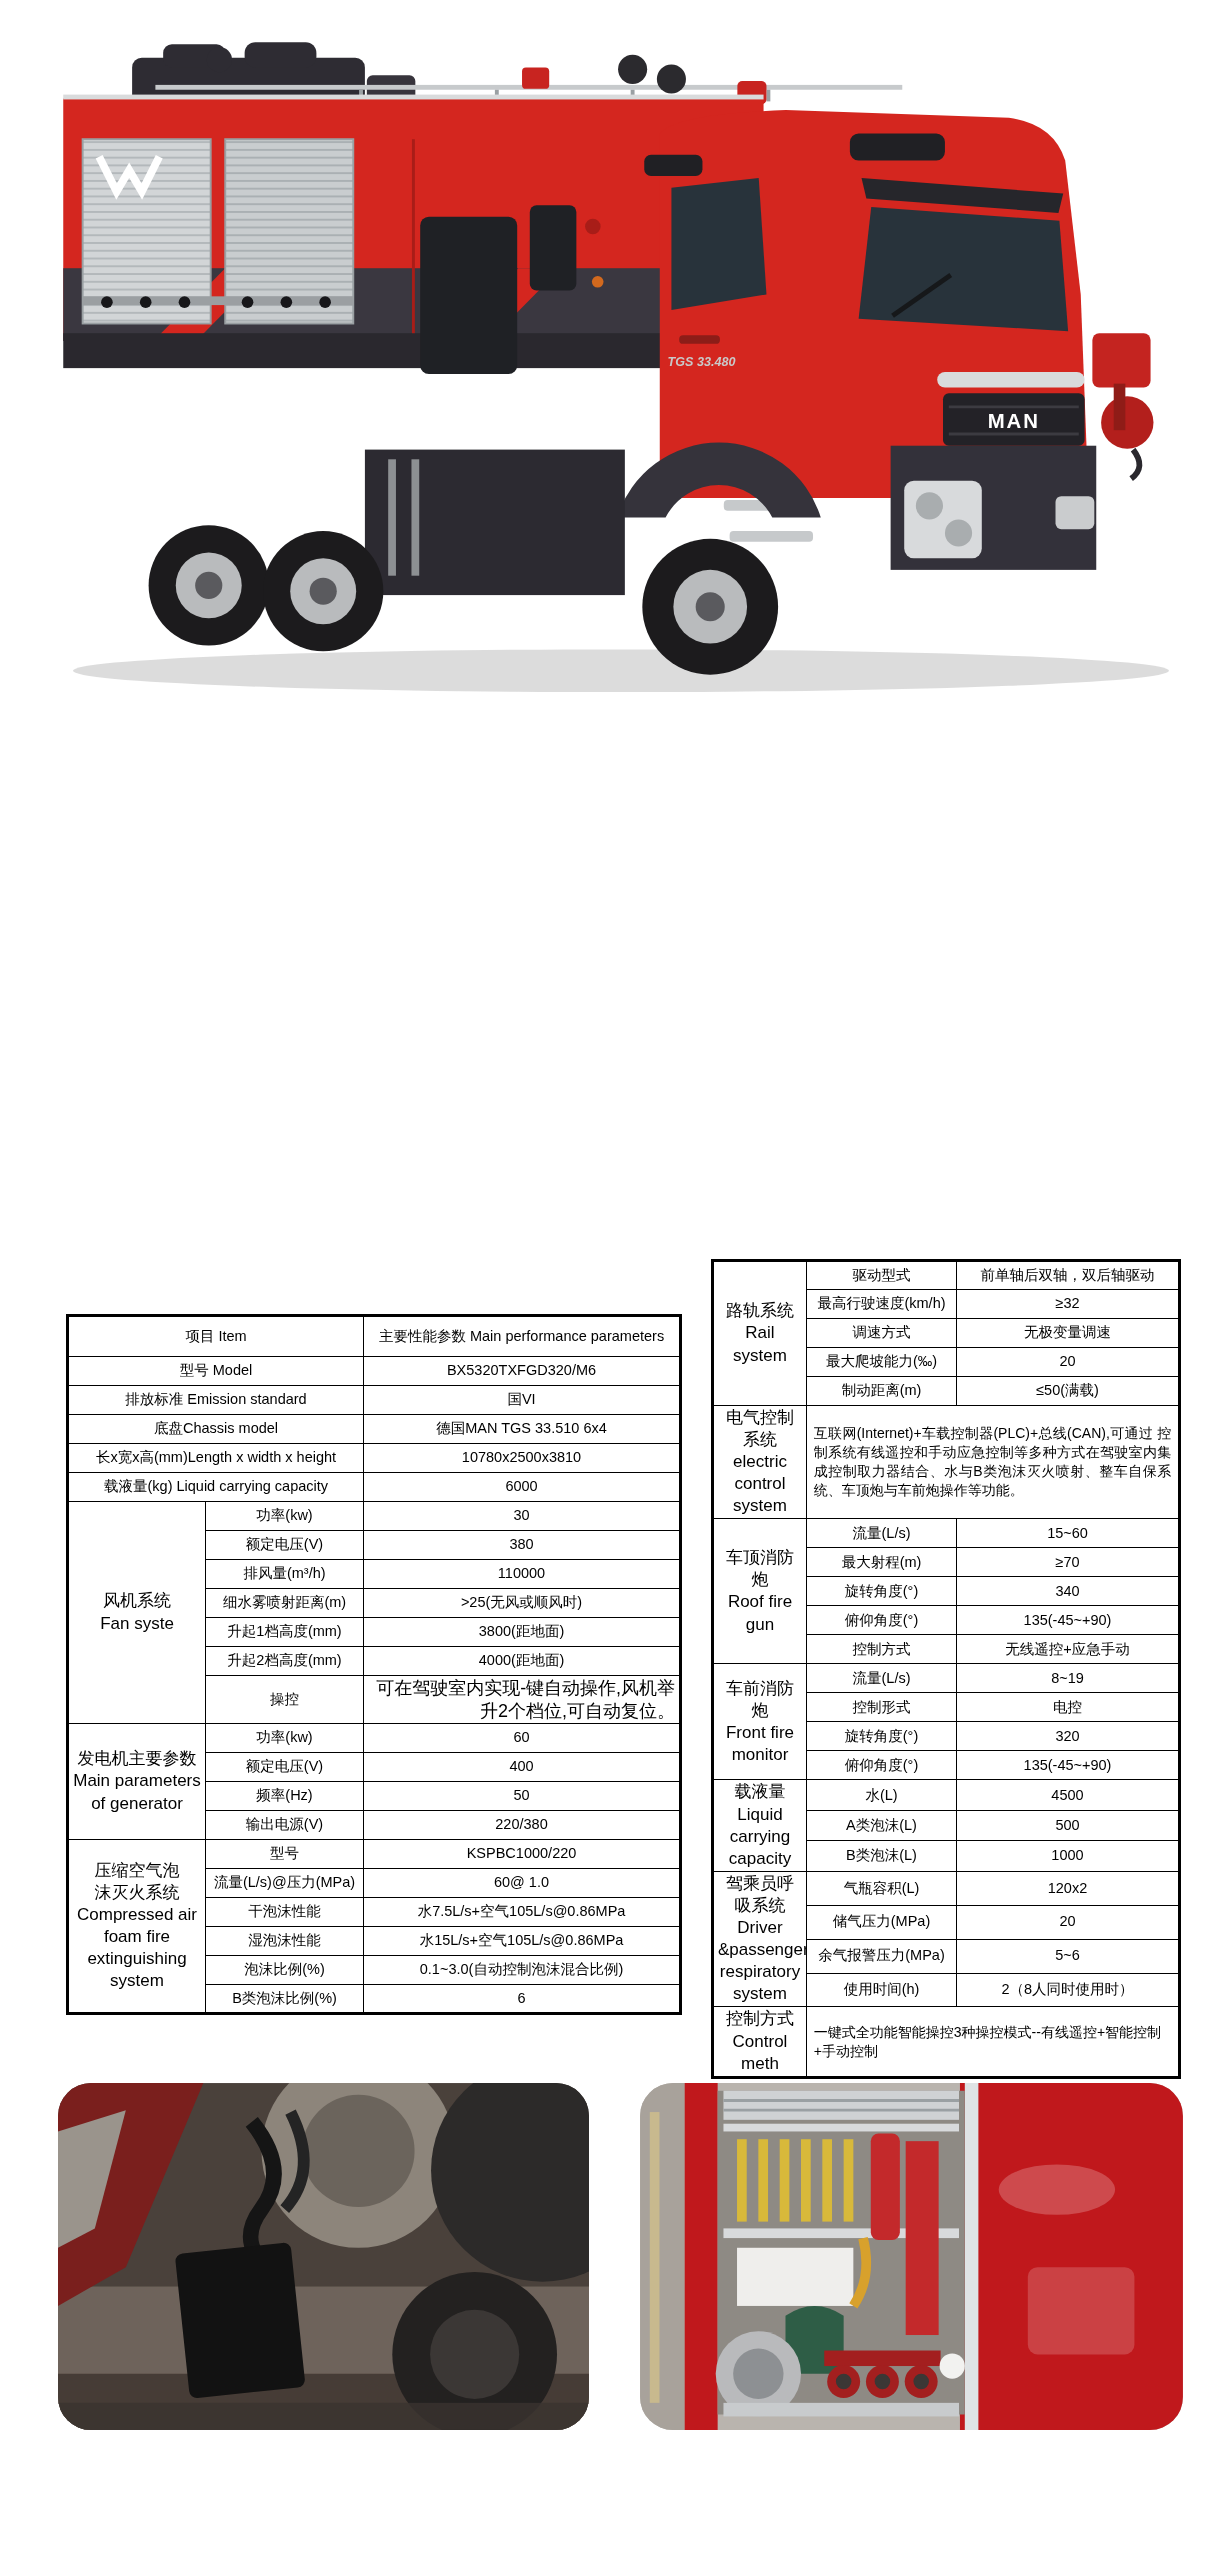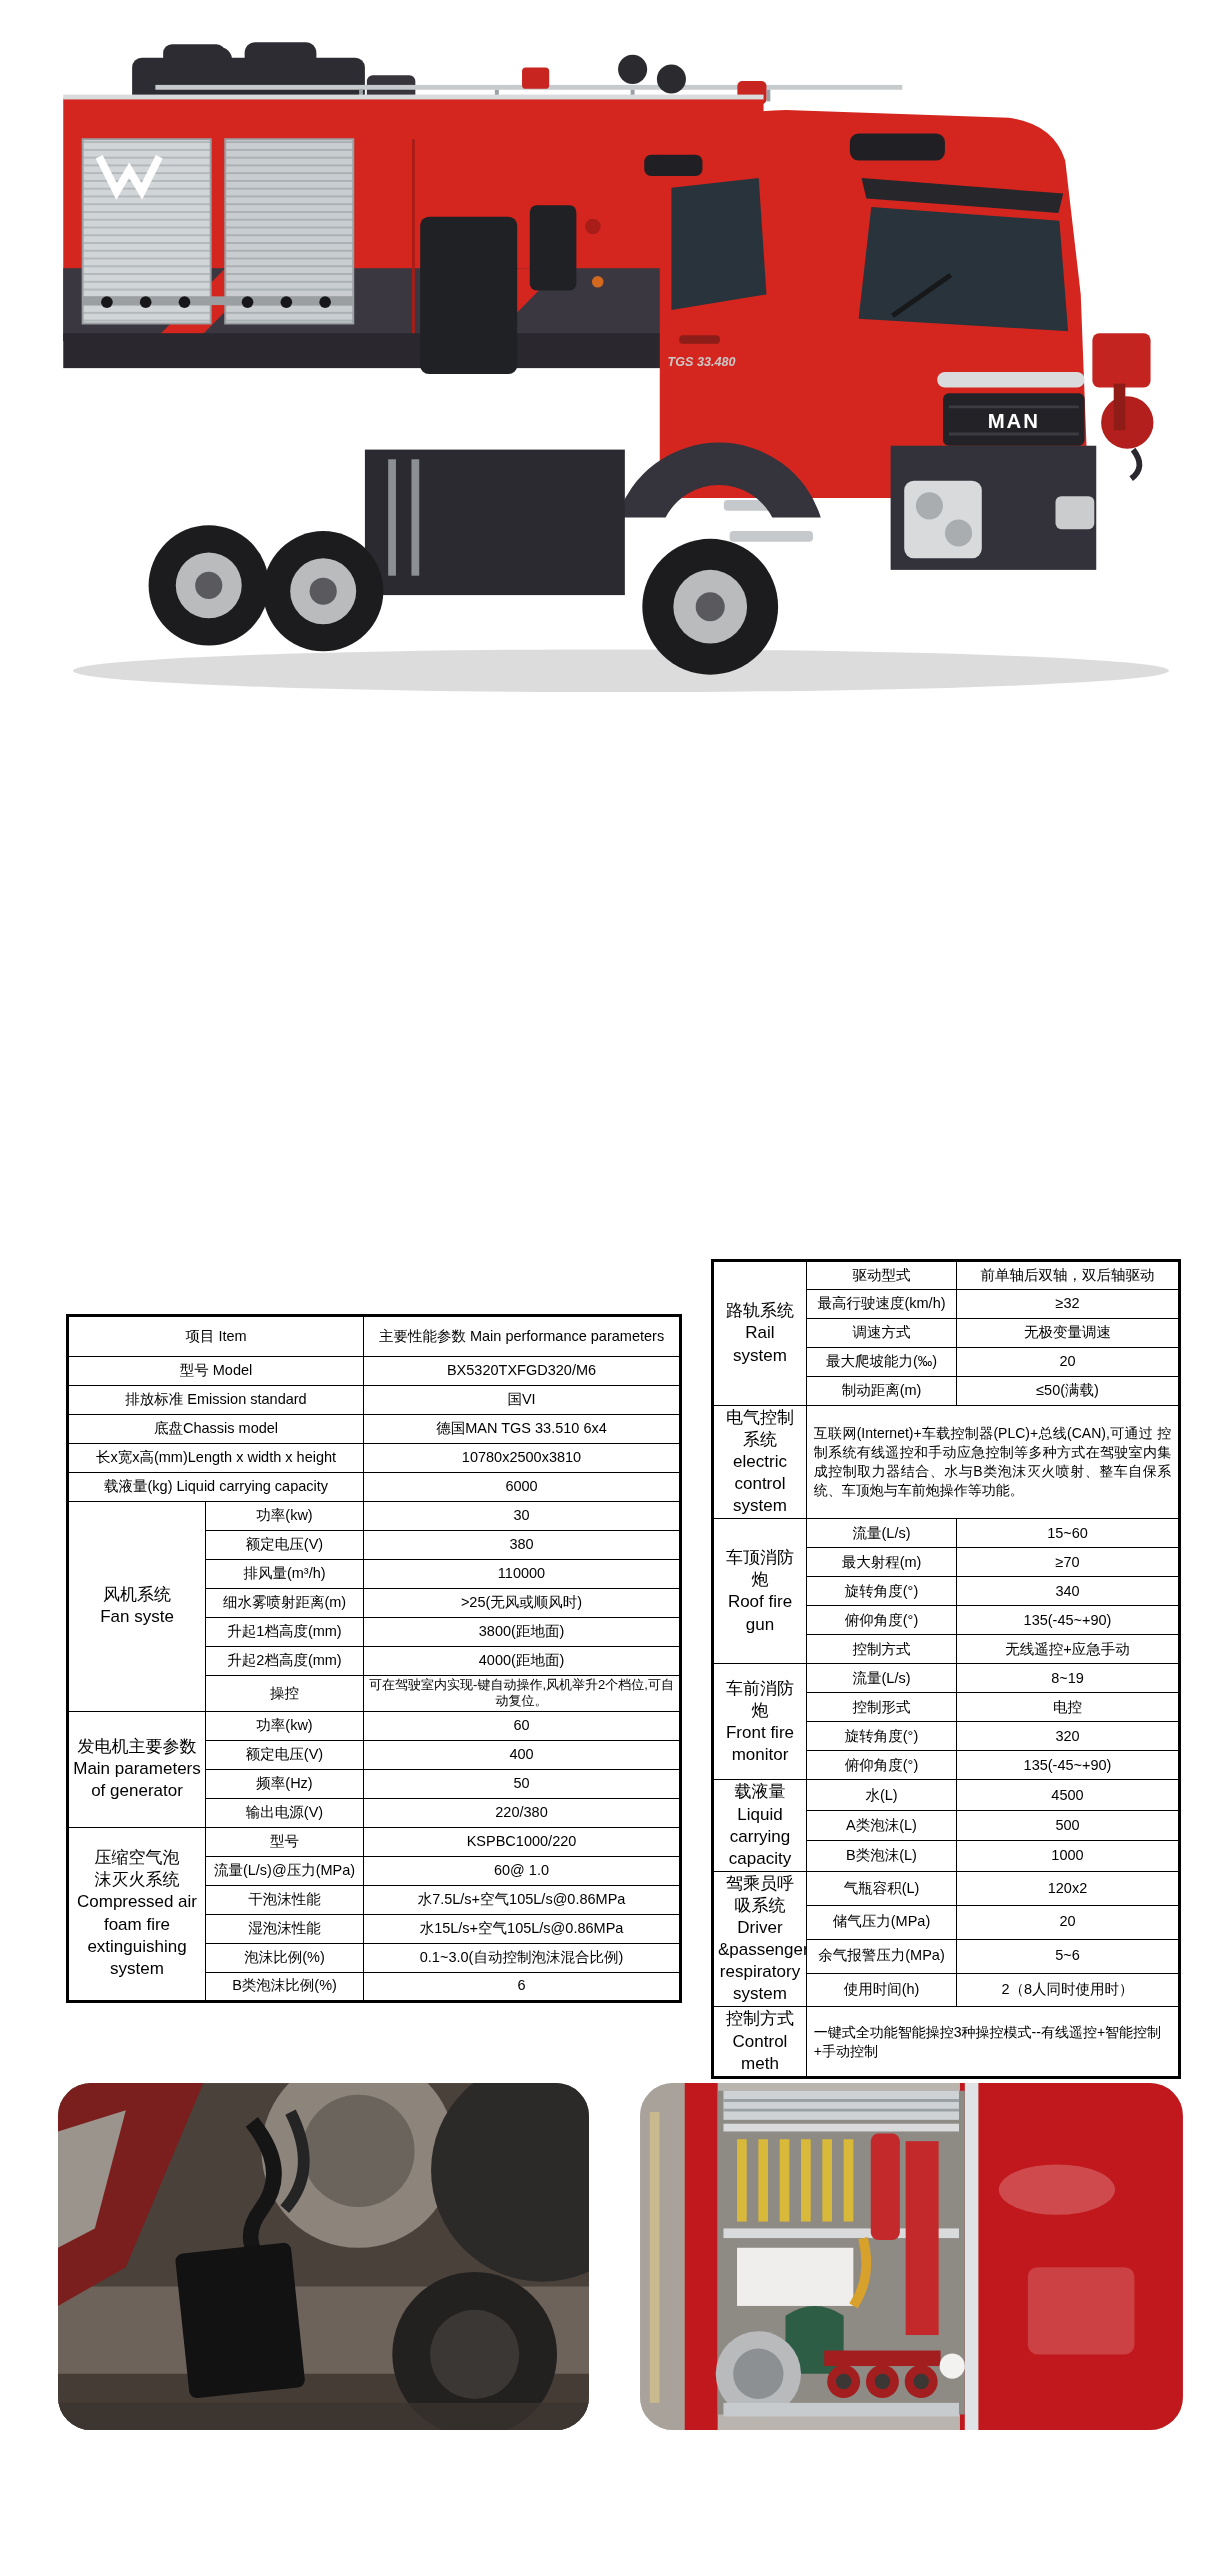--- a/index.html
+++ b/index.html
@@ -11,21 +11,21 @@
   .intro p{text-indent:2em;margin:0}
   
   table.spec{border-collapse:collapse;table-layout:fixed;position:absolute;border:3.9px solid #000;
              font-size:14.5px;color:#000}
   table.spec td{border:1.9px solid #000;text-align:center;vertical-align:middle;height:29px;
                 padding:1px 3.9px;overflow:hidden;font-weight:500;line-height:1.2}
   #left-spec{left:66px;top:1314px;width:613px}
   #right-spec{left:711px;top:1259px;width:467px}
   table.spec td.hd{height:41px}
   table.spec td.grp{white-space:pre-line;line-height:1.3;font-size:17px}
-  table.spec td.small{font-size:13px;text-align:center;line-height:1.25}
+  table.spec td.small{font-size:18px;text-align:right;line-height:1.25}
   table.spec td.merged{text-align:left;font-size:14px;line-height:1.35;padding:3.9px 6.8px;text-align:justify}
   table.spec td.ctr{text-align:left}
   
   .photo{position:absolute;top:2083px;height:347px;border-radius:33px;overflow:hidden}
   #photo-left{left:58px;width:531px}
   #photo-right{left:640px;width:543px}
   .hero{position:absolute;left:39px;top:42px;width:1130px;height:660px}
   svg{display:block}
 </style>
 </head>

